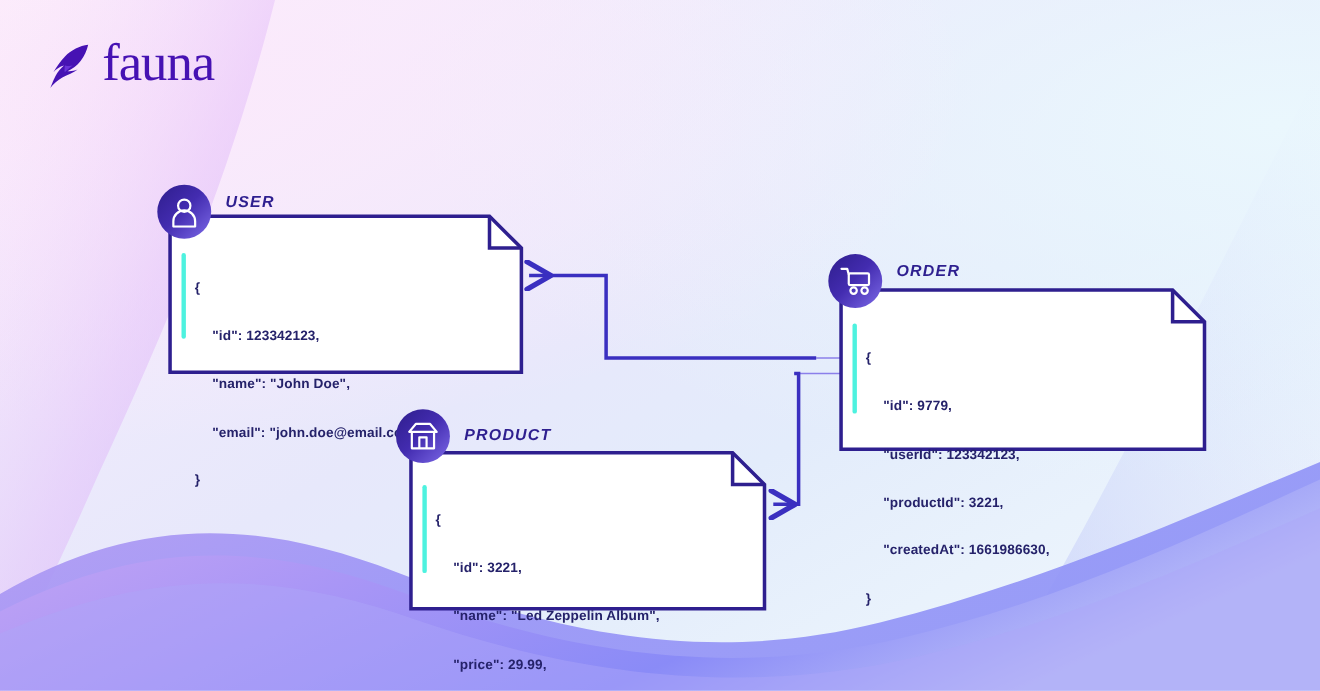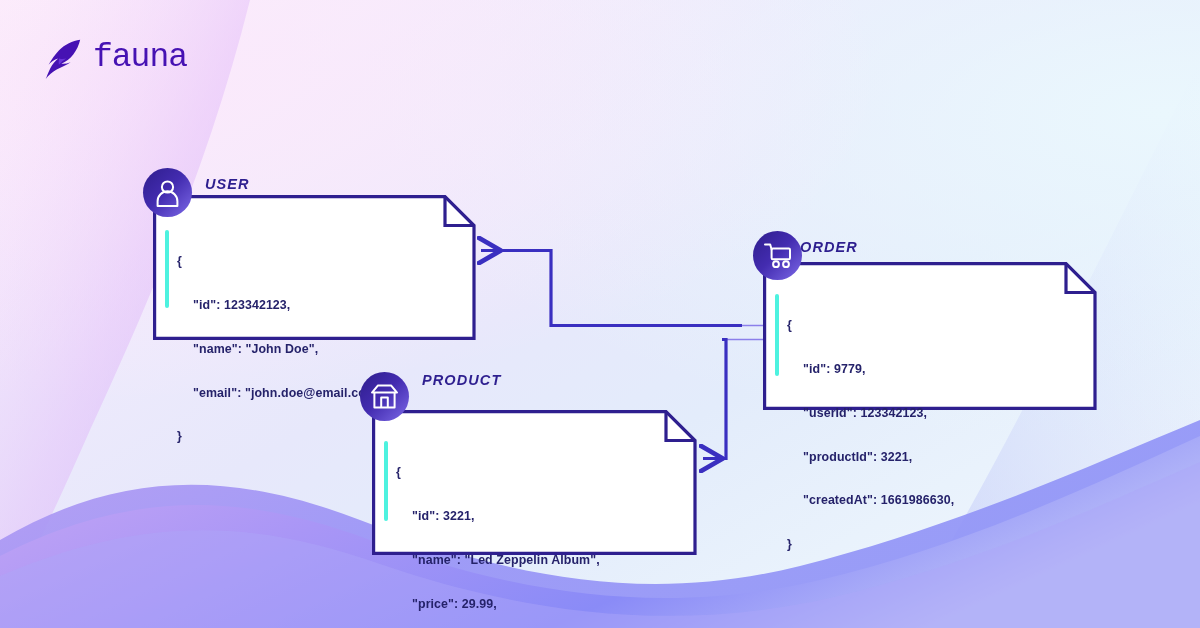--- a/index.html
+++ b/index.html
@@ -44,26 +44,26 @@
     position: absolute;
     left: 38px;
     top: 34px;
     display: flex;
     align-items: center;
     gap: 9px;
     z-index: 40;
   }
   #logo .mark { width: 46px; height: 46px; display: block; }
   #logo .wordmark {
-    font-size: 33px;
+    font-size: 48px;
     font-weight: 400;
     letter-spacing: -1px;
     color: #4612b3;
     line-height: 1;
-    font-family: Liberation Mono, monospace;
+    font-family: Liberation Serif, serif;
   }
 
   
   #connectors {
     position: absolute;
     inset: 0;
     width: 1200px;
     height: 628px;
     z-index: 18;
     pointer-events: none;
@@ -128,22 +128,22 @@
   
   #doc-user    { left: 143px; top: 168px;  width: 340px; height: 175px; }
   #doc-order   { left: 753px; top: 231px;  width: 352px; height: 178px; }
   #doc-product { left: 360px; top: 372px;  width: 345px; height: 180px; }
 
   #doc-user .doc-icon    { left: 0;  top: 0; }
   #doc-order .doc-icon   { left: 0;  top: 0; }
   #doc-product .doc-icon { left: 0;  top: 0; }
 
   #doc-user .doc-label    { left: 62px; top: 8px; }
-  #doc-order .doc-label   { left: 47px; top: 8px; }
-  #doc-product .doc-label { left: 62px; top: 0; }
+  #doc-order .doc-label   { left: 62px; top: 8px; }
+  #doc-product .doc-label { left: 62px; top: 16px; }
 
   #doc-user .doc-shape    { left: 10px; top: 27px; }
   #doc-order .doc-shape   { left: 10px; top: 31px; }
   #doc-product .doc-shape { left: 12px; top: 38px; }
 
   #doc-user .accent-bar    { left: 22px;  top: 62px;  height: 78px; }
   #doc-order .accent-bar   { left: 22px;  top: 63px;  height: 82px; }
   #doc-product .accent-bar { left: 24px;  top: 69px;  height: 80px; }
 
   #doc-user .json    { left: 34px; top: 57px; }

